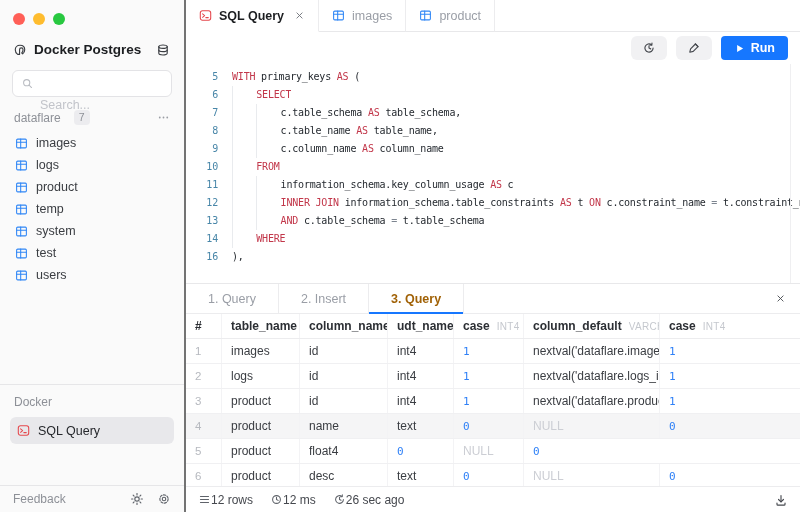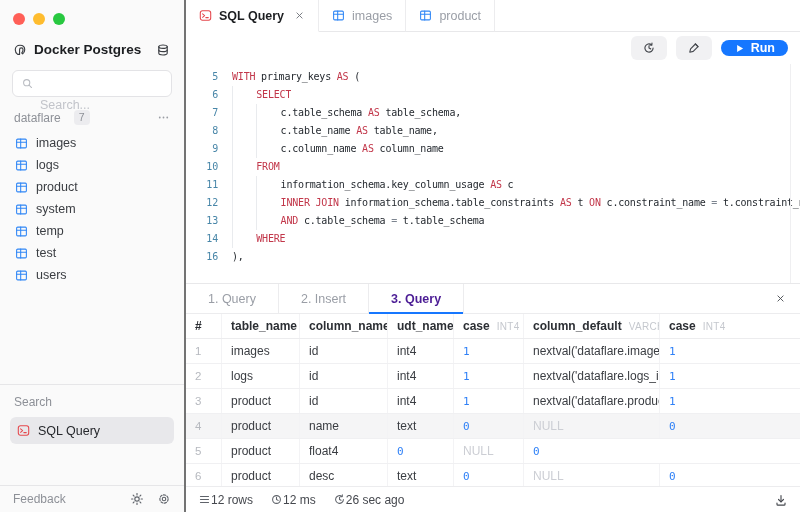--- a/index.html
+++ b/index.html
@@ -36,39 +36,39 @@
   .tabbar { height:32px; display:flex; }
   .tab { display:flex; align-items:center; gap:7px; padding:0 13px; border-right:1px solid #ececee; border-bottom:1px solid #e8e8ea; font-size:12.5px; color:#9a9ea6; white-space:nowrap; }
   .tab .ic { color:#2f86f6; }
   .tab.active { color:#1c1e21; font-weight:600; border-bottom-color:transparent; }
   .tab.active .ic-sql { color:#e5484d; }
   .tab .tclose { color:#6d7077; margin-left:3px; display:flex; }
   .tab-fill { flex:1; border-bottom:1px solid #e8e8ea; }
 
   .toolbar { height:32px; display:flex; align-items:center; justify-content:flex-end; gap:9px; padding:0 12px; }
   .tbtn { width:36px; height:24px; background:#f1f1f3; border-radius:6px; display:flex; align-items:center; justify-content:center; color:#45484e; cursor:default; }
-  .run-btn { height:16px; background:#1677ff; color:#fff; border-radius:10px; display:flex; align-items:center; gap:6px; padding:0 13px; font-size:12.5px; font-weight:600; cursor:default; }
+  .run-btn { height:24px; background:#1677ff; color:#fff; border-radius:4px; display:flex; align-items:center; gap:6px; padding:0 13px; font-size:12.5px; font-weight:600; cursor:default; }
   .run-btn .ic svg { width:11px; height:11px; }
 
   .editor { flex:1; position:relative; overflow:hidden; font-family:"DejaVu Sans Mono", monospace; font-size:10px; letter-spacing:-0.2px; line-height:18px; padding-top:4px; }
   .cline { display:flex; height:18px; white-space:pre; }
   .lnum { width:32px; text-align:right; color:#4886a8; flex:none; }
   .code { margin-left:14px; overflow:hidden; white-space:pre; }
   .g { border-left:1px solid #e9ebee; display:inline-block; }
   .kw { color:#c2374a; }
   .id { color:#24292f; }
   .op { color:#7d8590; }
   .str { color:#b75d39; }
   .scrolltrack { position:absolute; top:0; right:9px; bottom:0; border-left:1px solid #efeff1; width:0; }
 
   
   .panel { height:229px; border-top:1px solid #e8e8ea; display:flex; flex-direction:column; }
   .ptabs { height:30px; display:flex; align-items:stretch; border-bottom:1px solid #ececee; }
   .ptab { padding:0 22px; display:flex; align-items:center; font-size:12.5px; color:#9a9ea6; border-right:1px solid #ececee; position:relative; white-space:nowrap; }
-  .ptab.active { color:#4c1d95; font-weight:600; }
+  .ptab.active { color:#a16207; font-weight:600; }
   .ptab.active::after { content:""; position:absolute; left:0; right:0; bottom:-1px; height:2px; background:#1677ff; }
   .ptabs-fill { flex:1; }
   .pclose { display:flex; align-items:center; padding:0 14px; color:#45484e; }
 
   .grid { flex:1; overflow:hidden; font-size:12px; }
   .grow { display:grid; grid-template-columns:36px 78px 88px 66px 70px 136px 1fr; height:25px; align-items:center; border-bottom:1px solid #f0f0f2; }
   .grow.head { border-bottom:1px solid #ececee; }
   .gcell { padding:0 9px; border-right:1px solid #f3f3f5; height:100%; display:flex; align-items:center; overflow:hidden; white-space:nowrap; }
   .gcell:last-child { border-right:none; }
   .hname { font-weight:600; color:#2c2f34; }
@@ -171,58 +171,58 @@
           <span>product</span>
         </div>
         <div class="titem">
           <span class="ic ic-sm ic-table">
             <svg viewBox="0 0 16 16" fill="none" stroke="currentColor" stroke-width="1.3" stroke-linecap="round" stroke-linejoin="round">
               <rect x="2" y="2.6" width="12" height="10.8" rx="1.3"></rect>
               <line x1="2" y1="6.4" x2="14" y2="6.4"></line>
               <line x1="7" y1="2.6" x2="7" y2="13.4"></line>
             </svg>
           </span>
+          <span>temp</span>
+        </div>
+        <div class="titem">
+          <span class="ic ic-sm ic-table">
+            <svg viewBox="0 0 16 16" fill="none" stroke="currentColor" stroke-width="1.3" stroke-linecap="round" stroke-linejoin="round">
+              <rect x="2" y="2.6" width="12" height="10.8" rx="1.3"></rect>
+              <line x1="2" y1="6.4" x2="14" y2="6.4"></line>
+              <line x1="7" y1="2.6" x2="7" y2="13.4"></line>
+            </svg>
+          </span>
           <span>system</span>
         </div>
         <div class="titem">
           <span class="ic ic-sm ic-table">
             <svg viewBox="0 0 16 16" fill="none" stroke="currentColor" stroke-width="1.3" stroke-linecap="round" stroke-linejoin="round">
               <rect x="2" y="2.6" width="12" height="10.8" rx="1.3"></rect>
               <line x1="2" y1="6.4" x2="14" y2="6.4"></line>
               <line x1="7" y1="2.6" x2="7" y2="13.4"></line>
             </svg>
           </span>
-          <span>temp</span>
-        </div>
-        <div class="titem">
-          <span class="ic ic-sm ic-table">
-            <svg viewBox="0 0 16 16" fill="none" stroke="currentColor" stroke-width="1.3" stroke-linecap="round" stroke-linejoin="round">
-              <rect x="2" y="2.6" width="12" height="10.8" rx="1.3"></rect>
-              <line x1="2" y1="6.4" x2="14" y2="6.4"></line>
-              <line x1="7" y1="2.6" x2="7" y2="13.4"></line>
-            </svg>
-          </span>
           <span>test</span>
         </div>
         <div class="titem">
           <span class="ic ic-sm ic-table">
             <svg viewBox="0 0 16 16" fill="none" stroke="currentColor" stroke-width="1.3" stroke-linecap="round" stroke-linejoin="round">
               <rect x="2" y="2.6" width="12" height="10.8" rx="1.3"></rect>
               <line x1="2" y1="6.4" x2="14" y2="6.4"></line>
               <line x1="7" y1="2.6" x2="7" y2="13.4"></line>
             </svg>
           </span>
           <span>users</span>
         </div>
       </div>
 
     <div class="sb-spacer"></div>
 
     <div class="sb-query">
-      <div class="sb-query-label">Search</div>
+      <div class="sb-query-label">Docker</div>
       <div id="sb-queries">
           <div class="qitem">
             <span class="ic ic-sm ic-sql">
               <svg viewBox="0 0 16 16" fill="none" stroke="currentColor" stroke-width="1.3" stroke-linecap="round" stroke-linejoin="round">
                 <rect x="1.6" y="2.2" width="12.8" height="11.6" rx="2.6"></rect>
                 <polyline points="4.4,6 6.9,8.1 4.4,10.2"></polyline>
                 <line x1="8.4" y1="10.6" x2="11.4" y2="10.6"></line>
               </svg>
             </span>
             <span>SQL Query</span>

